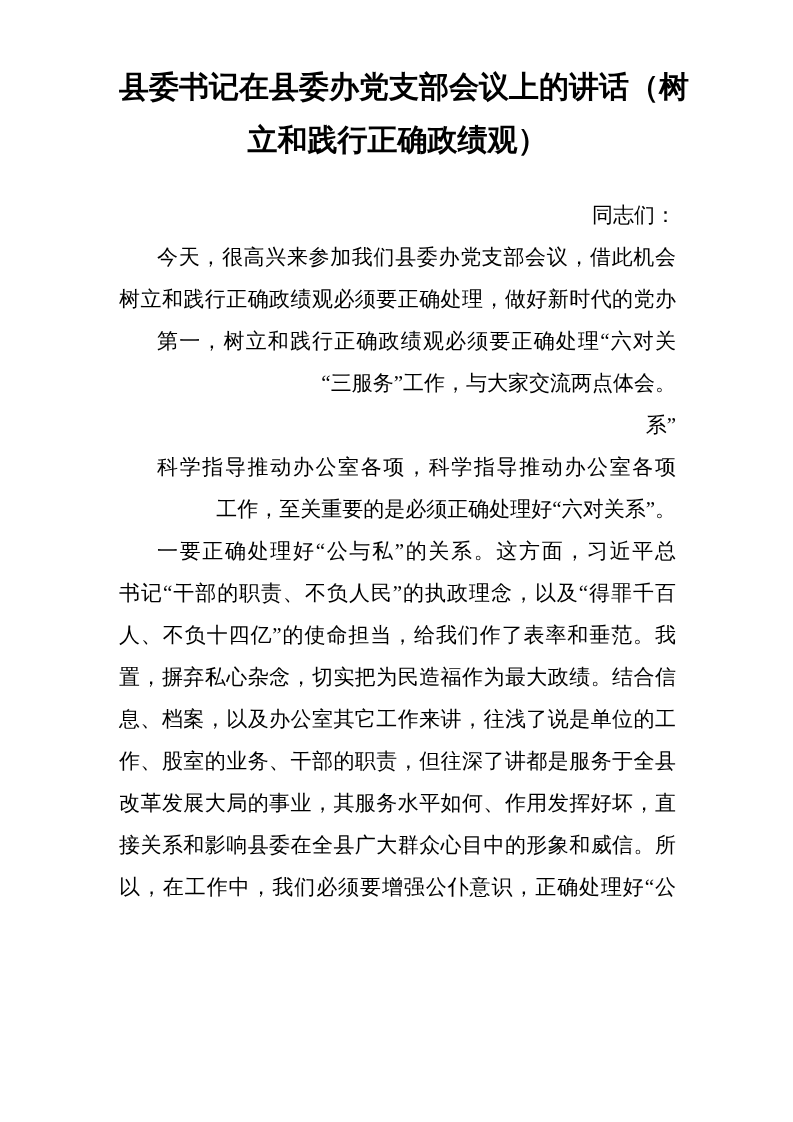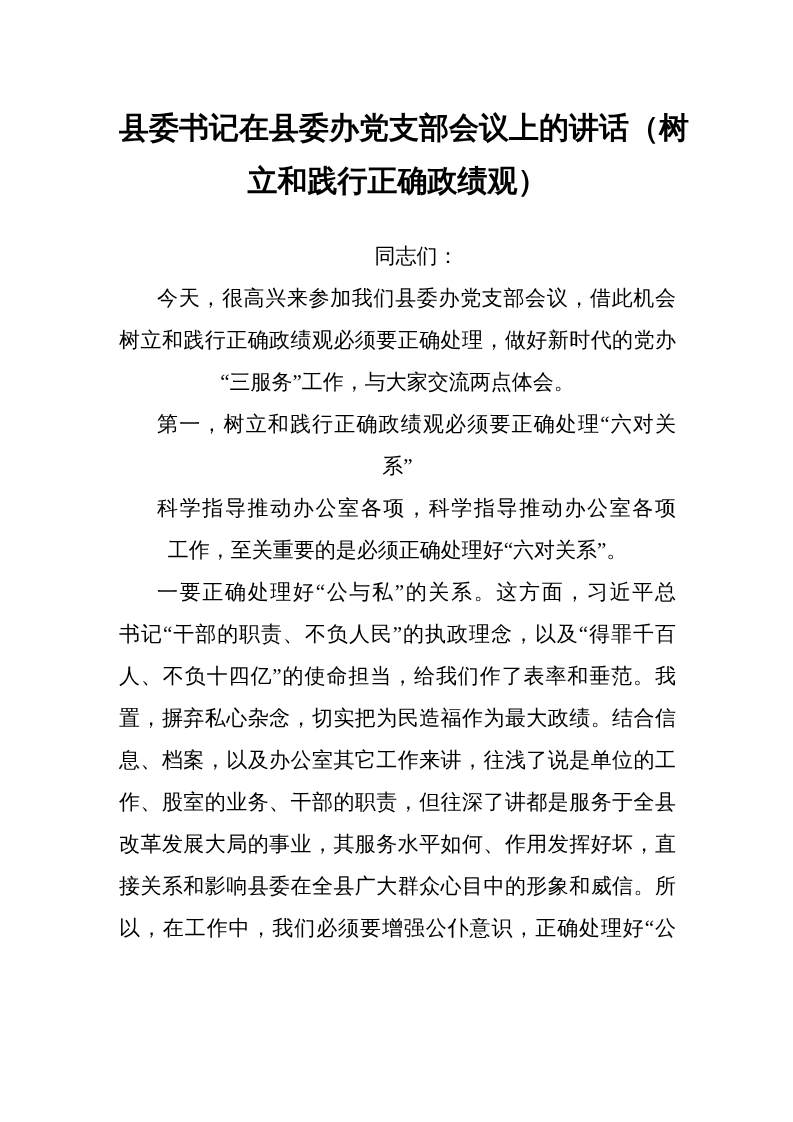--- a/index.html
+++ b/index.html
@@ -12,42 +12,42 @@
     height: 1122px;
     overflow: hidden;
     font-family: "Liberation Serif", "DejaVu Serif", serif;
     color: #000000;
   }
   .page {
     box-sizing: border-box;
     width: 793px;
     height: 1122px;
     background: #ffffff;
-    padding: 101px 117px 0 119px;
+    padding: 60px 117px 0 119px;
   }
   .doc-title {
     font-size: 30px;
     font-weight: bold;
     line-height: 53px;
     text-align: center;
     color: #000000;
   }
   .doc-title .title-line {
     white-space: nowrap;
   }
   .doc-body {
     margin-top: 28px;
     font-size: 21px;
     line-height: 42px;
     color: #000000;
   }
   .body-line {
     height: 42px;
     white-space: nowrap;
-    text-align: center;
+    text-align: right;
   }
   .body-line.justify {
     white-space: normal;
     text-align: justify;
     text-align-last: justify;
   }
   .body-line.indent {
     text-indent: 38px;
   }
 </style>
@@ -56,22 +56,22 @@
 
 <div class="page">
   <div class="doc-title" id="doc-title">
       <div class="title-line">县委书记在县委办党支部会议上的讲话（树</div>
       <div class="title-line">立和践行正确政绩观）</div>
     </div>
   <div class="doc-body" id="doc-body">
       <div class="body-line indent">同志们：</div>
       <div class="body-line indent justify">今天，很高兴来参加我们县委办党支部会议，借此机会</div>
       <div class="body-line justify">树立和践行正确政绩观必须要正确处理，做好新时代的党办</div>
+      <div class="body-line indent justify">第一，树立和践行正确政绩观必须要正确处理“六对关</div>
       <div class="body-line">“三服务”工作，与大家交流两点体会。</div>
-      <div class="body-line indent justify">第一，树立和践行正确政绩观必须要正确处理“六对关</div>
       <div class="body-line">系”</div>
       <div class="body-line indent justify">科学指导推动办公室各项，科学指导推动办公室各项</div>
       <div class="body-line">工作，至关重要的是必须正确处理好“六对关系”。</div>
       <div class="body-line indent justify">一要正确处理好“公与私”的关系。这方面，习近平总</div>
       <div class="body-line justify">书记“干部的职责、不负人民”的执政理念，以及“得罪千百</div>
       <div class="body-line justify">人、不负十四亿”的使命担当，给我们作了表率和垂范。我</div>
       <div class="body-line justify">置，摒弃私心杂念，切实把为民造福作为最大政绩。结合信</div>
       <div class="body-line justify">息、档案，以及办公室其它工作来讲，往浅了说是单位的工</div>
       <div class="body-line justify">作、股室的业务、干部的职责，但往深了讲都是服务于全县</div>
       <div class="body-line justify">改革发展大局的事业，其服务水平如何、作用发挥好坏，直</div>

